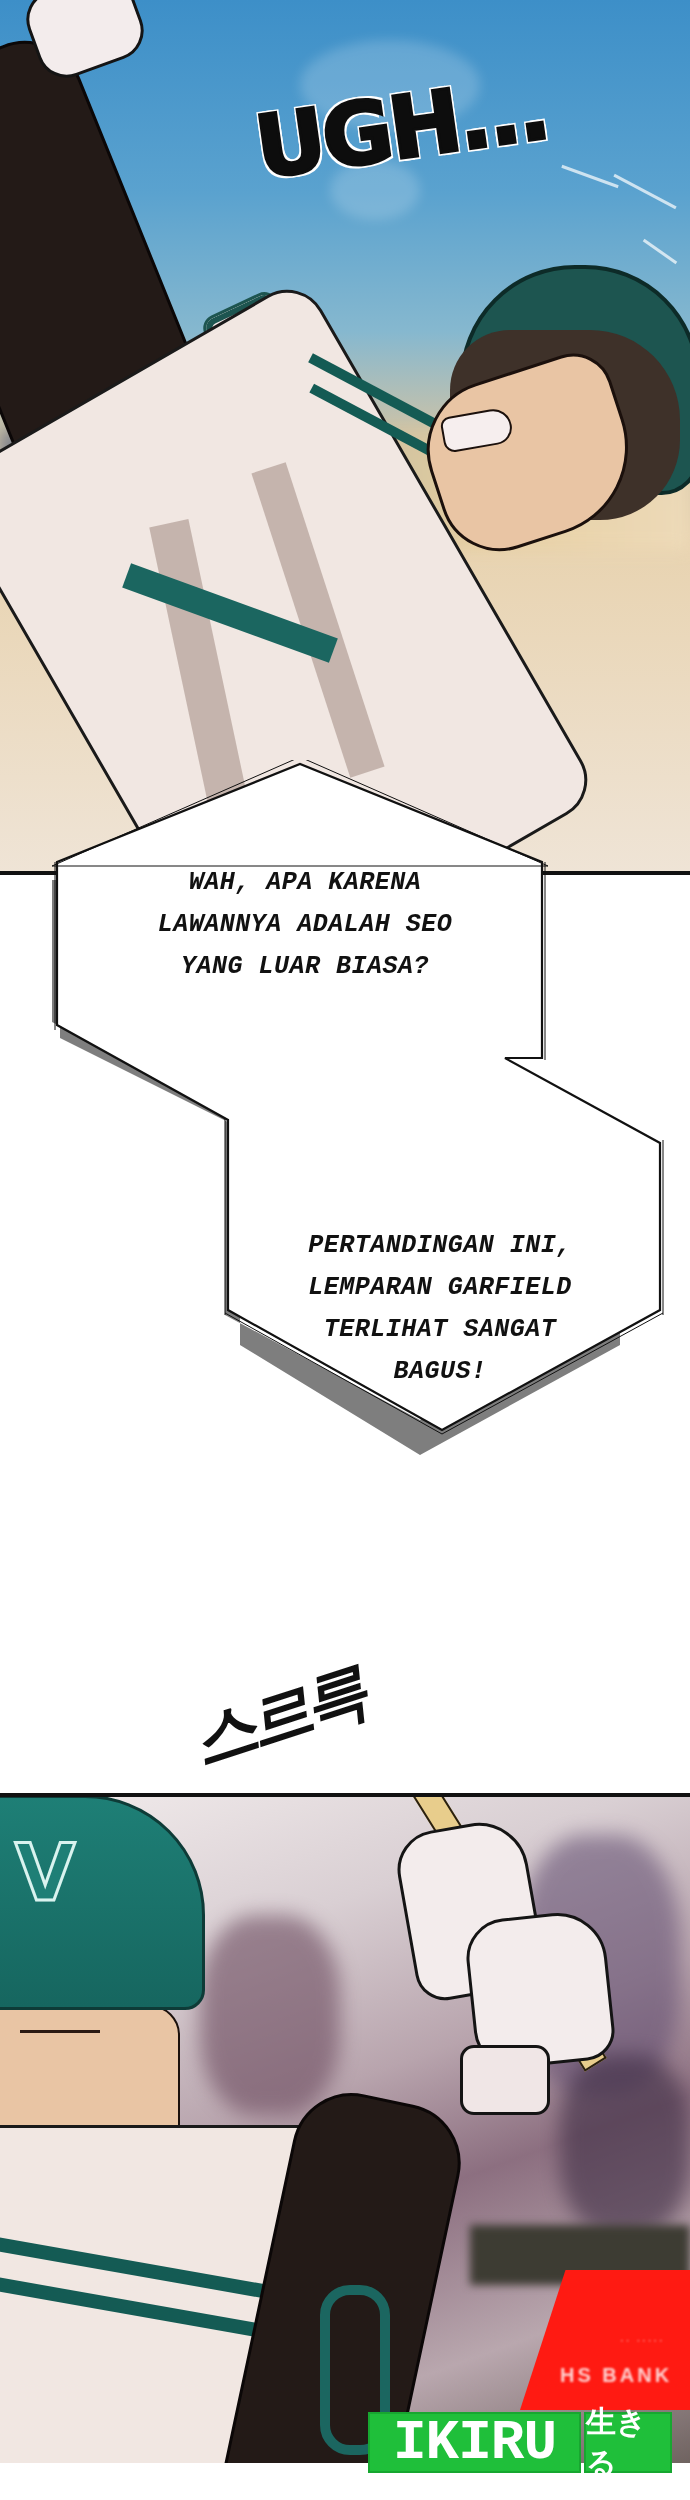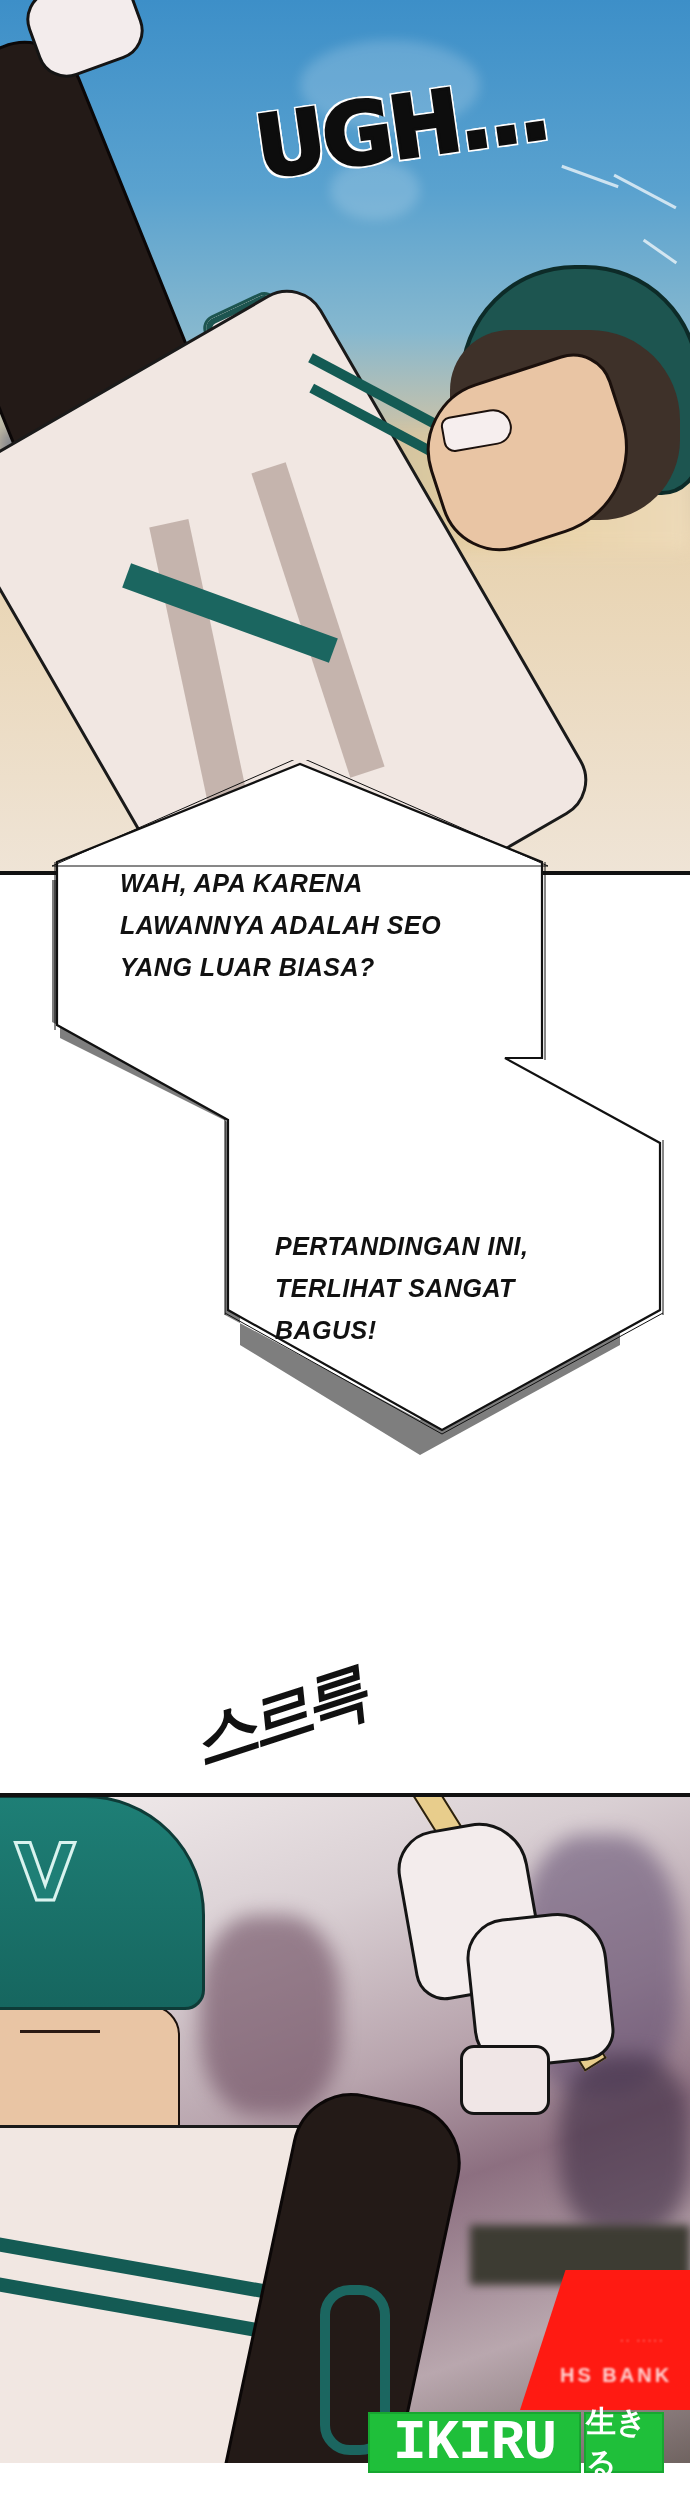--- a/index.html
+++ b/index.html
@@ -26,21 +26,21 @@
   .cap { position: absolute; background: #1d5550; border: 4px solid #0d2b28; }
   .hair { position: absolute; background: #3e3129; }
   .face { position: absolute; background: #e9c5a4; border: 3px solid #1b100c; }
   .teeth { position: absolute; background: #f6eeee; border: 2px solid #1b100c; }
   .wristband { position: absolute; background: #f0e6e6; border: 3px solid #141414; }
   .glove { position: absolute; background: #f3ecec; border: 3px solid #141414; }
   .speedline { position: absolute; background: rgba(255,255,255,0.7); height: 3px; }
 
   
   .bubble-svg { position: absolute; left: 0; top: 760px; width: 690px; height: 720px; }
-  .bubble-text { position: absolute; font-family: Liberation Sans, sans-serif;
+  .bubble-text { position: absolute; text-align: center; font-family: Liberation Mono, monospace;
     font-style: italic; font-weight: 700; font-size: 25px; line-height: 42px; color: #111;
     text-transform: uppercase; letter-spacing: 0.5px; }
   #bubble-1-text { left: 120px; top: 862px; width: 370px; }
   #bubble-2-text { left: 275px; top: 1225px; width: 330px; }
 
   
   #panel-2 { top: 1795px; height: 668px;
     background: linear-gradient(160deg, #f3eded 0%, #d9cfd3 25%, #b8a4ad 45%, #8c6f80 60%, #b9a7ae 80%, #6f6360 100%); }
   #panel-2-border { position: absolute; left: 0; top: 1793px; width: 690px; height: 4px; background: #111; }
   .crowd-blob { position: absolute; border-radius: 40%; filter: blur(10px); }
@@ -58,21 +58,21 @@
   .scoreboard-text { position: absolute; left: 560px; top: 2364px; font-family: "Liberation Sans", sans-serif;
     font-weight: 700; font-size: 20px; color: rgba(255,255,255,0.8); filter: blur(1.2px); letter-spacing: 3px; }
   .scoreboard-small { position: absolute; left: 620px; top: 2334px; font-family: "Liberation Sans", sans-serif;
     font-size: 11px; color: rgba(255,255,255,0.7); filter: blur(1px); letter-spacing: 2px; }
 
   
   .watermark { position: absolute; left: 368px; top: 2412px; height: 61px; display: flex; gap: 3px; }
   .wm-box { background: #1fbf3a; color: #fff; display: flex; align-items: center; justify-content: center;
     border: 2px solid #17a730; }
   .wm-main { width: 213px; font-family: Liberation Mono, monospace; font-weight: 700; font-size: 56px; letter-spacing: -1px; }
-  .wm-jp { width: 80px; font-family: "DejaVu Sans", sans-serif; font-weight: 700; font-size: 30px; }
+  .wm-jp { width: 88px; font-family: "DejaVu Sans", sans-serif; font-weight: 700; font-size: 30px; }
 </style>
 </head>
 <body>
 
 <div id="panel-1" class="panel">
   <div class="sky-cloud" style="left:300px;top:40px;width:180px;height:90px;"></div>
   <div class="sky-cloud" style="left:330px;top:160px;width:90px;height:60px;"></div>
 
   <div style="position:absolute;left:0;top:430px;width:690px;height:120px;background:linear-gradient(90deg,#6d7486,#b9b59d 40%,#e7cfa0 70%,#efdcbb);filter:blur(8px);opacity:0.85;"></div>
 
@@ -114,20 +114,21 @@
 </svg>
 
 <div id="bubble-1-text" class="bubble-text">
   <div>WAH, APA KARENA</div>
   <div>LAWANNYA ADALAH SEO</div>
   <div>YANG LUAR BIASA?</div>
 </div>
 
 <div id="bubble-2-text" class="bubble-text">
   <div>PERTANDINGAN INI,</div>
+  <div>LEMPARAN GARFIELD</div>
   <div>TERLIHAT SANGAT</div>
   <div>BAGUS!</div>
 </div>
 
 <div id="panel-2" class="panel">
   <div class="crowd-blob" style="left:200px;top:120px;width:140px;height:200px;background:#6b4a5e;opacity:0.6;"></div>
   <div class="crowd-blob" style="left:520px;top:40px;width:160px;height:260px;background:#5e4a6e;opacity:0.55;"></div>
   <div class="crowd-blob" style="left:560px;top:260px;width:130px;height:180px;background:#3e2d44;opacity:0.6;"></div>
   <div style="position:absolute;left:470px;top:430px;width:220px;height:60px;background:#3d3c33;filter:blur(4px);"></div>
 

